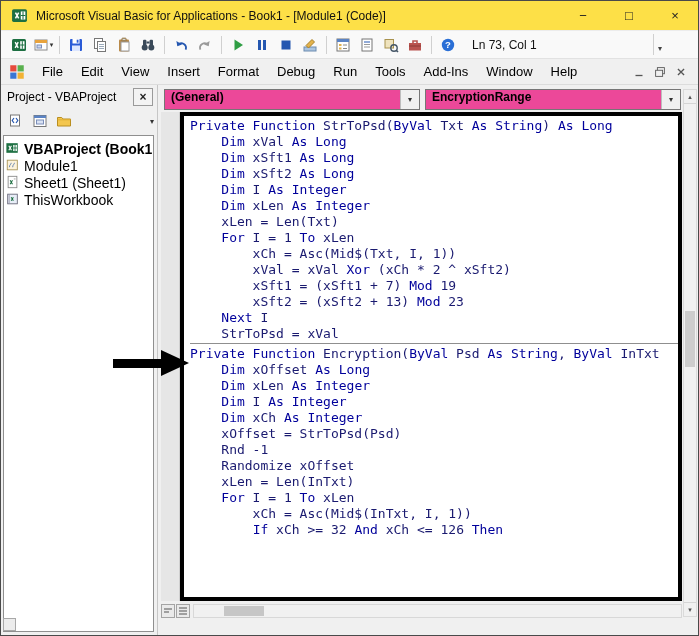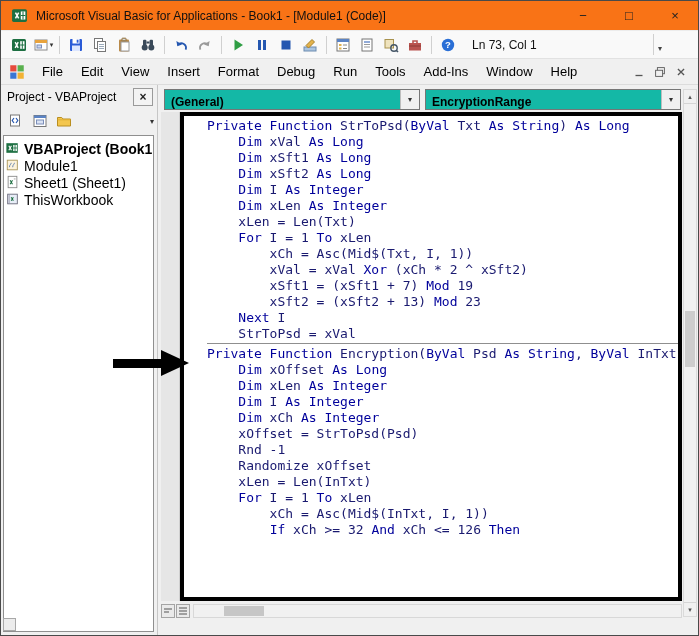--- a/index.html
+++ b/index.html
@@ -1,21 +1,21 @@
 <!DOCTYPE html>
 <html><head>
 <meta charset="utf-8">
 <style>
   *{margin:0;padding:0;box-sizing:border-box}
   html,body{width:699px;height:636px}
   body{font-family:"Liberation Sans",sans-serif;background:#fff;overflow:hidden}
   .app{position:relative;width:699px;height:636px;background:#f0f0f0;border:1px solid #4a4a4a;overflow:hidden}
 
   
-  .titlebar{position:absolute;top:0;left:0;right:0;height:30px;background:#f97316;display:flex;align-items:center;border-bottom:1px solid #ececec}
+  .titlebar{position:absolute;top:0;left:0;right:0;height:30px;background:#fde047;display:flex;align-items:center;border-bottom:1px solid #ececec}
   .app-icon{width:17px;height:17px;margin-left:10px;flex:0 0 auto}
   .app-icon svg{width:17px;height:17px;display:block}
   .title{margin-left:8px;font-size:12px;color:#111;white-space:nowrap}
   .win-controls{margin-left:auto;display:flex;height:100%}
   .win-btn{width:46px;height:100%;display:flex;align-items:center;justify-content:center;font-size:13px;color:#222}
 
   
   .toolbar{position:absolute;top:30px;left:0;right:0;height:28px;background:#f9f9f9;display:flex;align-items:center;border-bottom:1px solid #e2e2e2}
   .tb-row{display:flex;align-items:center;height:100%;padding-left:6px}
   .tb-btn{width:24px;height:22px;display:flex;align-items:center;justify-content:center;border-radius:3px}
@@ -50,27 +50,27 @@
   .tree-row{display:flex;align-items:center;height:17px;white-space:nowrap;color:#000}
   .tree-row.bold{font-weight:bold}
   .tree-row.child{}
   .ticon{width:16px;height:15px;margin-right:3px;flex:0 0 auto}
   .ticon svg{width:15px;height:14px;display:block}
   .pp-corner{position:absolute;left:2px;bottom:4px;width:13px;height:13px;background:#ececec;border:1px solid #a8a8a8}
 
   
   .code-panel{position:absolute;left:158px;top:0;right:0;bottom:0;background:#f0f0f0}
   .combo-row{position:absolute;top:4px;left:5px;right:17px;height:21px;display:flex;gap:5px}
-  .combo{flex:1;background:#14b8a6;border:1px solid #767676;display:flex;align-items:flex-end;font-size:12px;overflow:hidden}
+  .combo{flex:1;background:#ec4899;border:1px solid #767676;display:flex;align-items:flex-start;font-size:12px;overflow:hidden}
   .combo .clabel{padding-left:6px;font-weight:bold;color:#000;white-space:nowrap}
   .combo-btn{margin-left:auto;width:19px;align-self:stretch;background:#f0f0f0;border-left:1px solid #bdbdbd;display:flex;align-items:center;justify-content:center;font-size:8px;color:#333}
 
   .editor{position:absolute;left:2px;right:16px;top:27px;bottom:34px;background:#fff}
   .margin-bar{position:absolute;left:0;top:0;width:19px;height:100%;background:#e6e6e6;border-right:1px solid #cfcfcf}
-  .code-border{position:absolute;left:19px;top:0;right:0;bottom:0;border:4px solid #000;background:#fff;overflow:hidden;padding:2px 0 0 23px}
+  .code-border{position:absolute;left:19px;top:0;right:0;bottom:0;border:4px solid #000;background:#fff;overflow:hidden;padding:2px 0 0 6px}
   .code-line{font-family:"DejaVu Sans Mono",monospace;font-size:13px;line-height:16px;white-space:pre}
   .code-line .n{color:#1a1a70}
   .code-line .k{color:#00009b}
   .proc-sep{border-top:1px solid #8f8f8f;height:3px;margin-top:1px}
 
   .vscroll{position:absolute;right:1px;top:4px;width:14px;bottom:18px;background:#f1f1f1;border:1px solid #dadada}
   .vs-btn{height:14px;display:flex;align-items:center;justify-content:center;font-size:7px;color:#555;background:#f0f0f0;border-bottom:1px solid #d5d5d5}
   .vs-btn.bottom{position:absolute;bottom:0;left:0;right:0;border-top:1px solid #d5d5d5;border-bottom:none}
   .vs-thumb{position:absolute;left:1px;right:1px;top:42%;height:56px;background:#cdcdcd}
 

